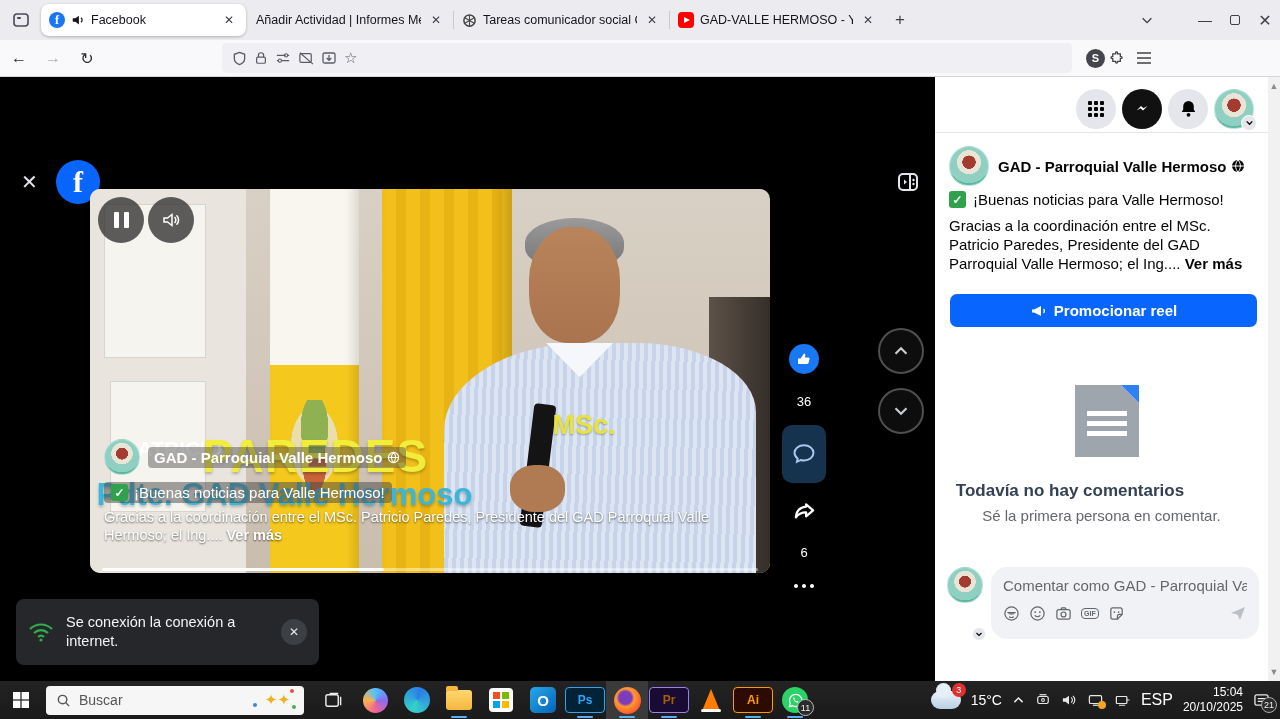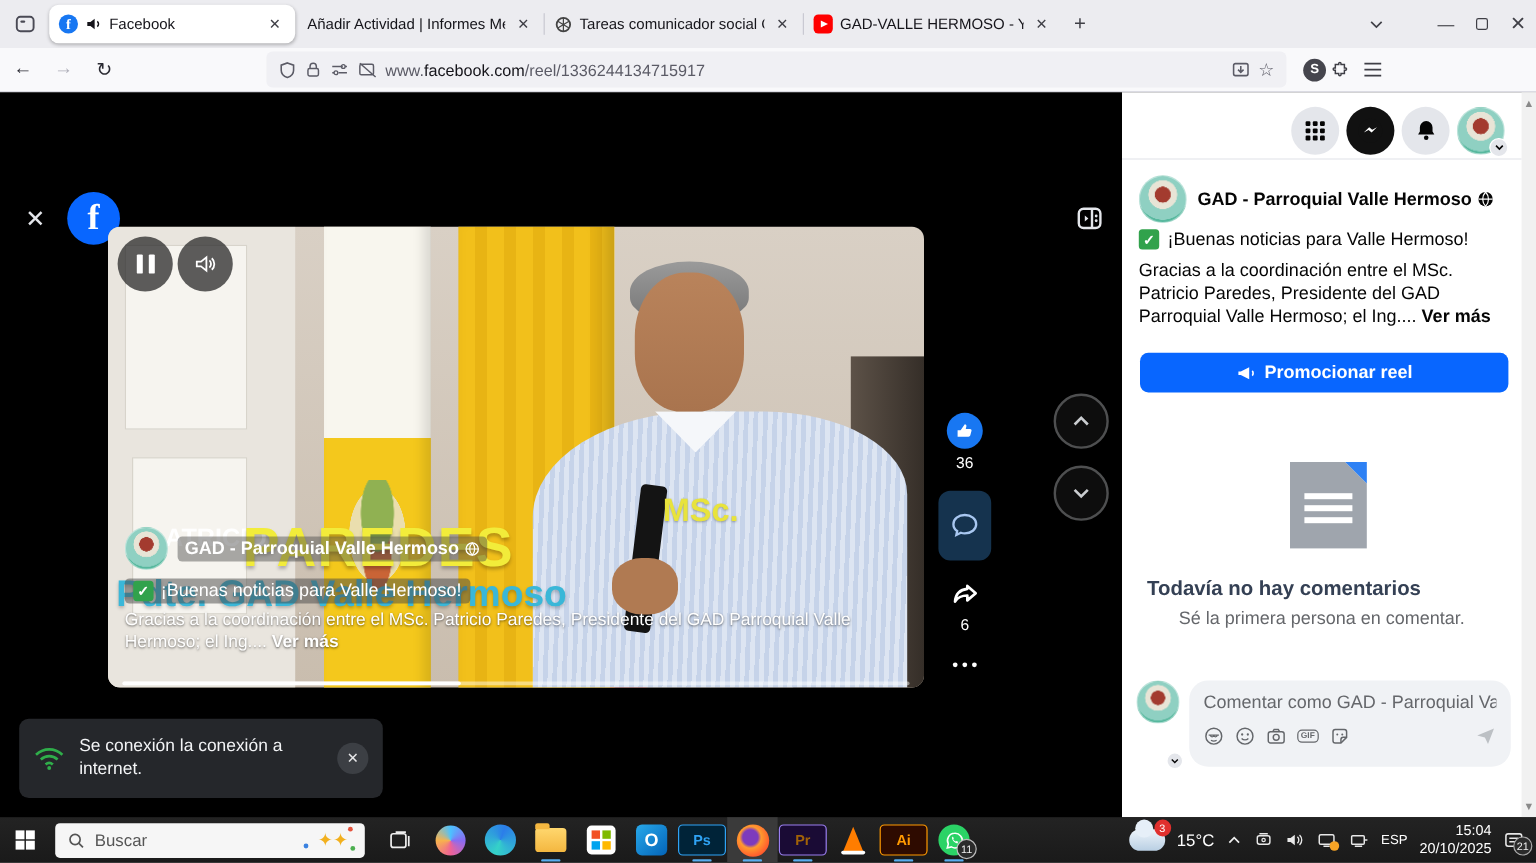--- a/index.html
+++ b/index.html
@@ -72,21 +72,21 @@
   .ovname { display:flex; align-items:center; gap:5px; color:#fff; font-size:15px; font-weight:bold; background:rgba(70,70,70,.45); padding:2px 6px; border-radius:4px; }
   .ovrow2 { position:absolute; left:14px; top:293px; display:flex; align-items:center; gap:6px; background:rgba(70,70,70,.5); padding:2px 7px; border-radius:4px; color:#fff; font-size:15px; }
   .greencheck { width:17px; height:17px; background:#31a24c; border-radius:3px; color:#fff; font-size:12px; font-weight:bold; display:flex; align-items:center; justify-content:center; }
   .ovcap { position:absolute; left:14px; top:320px; width:660px; color:#fff; font-size:14.5px; line-height:1.22; text-shadow:0 1px 2px rgba(0,0,0,.6); }
   .ovcap b { font-weight:bold; }
   .progress { position:absolute; left:12px; bottom:2px; width:656px; height:3px; background:rgba(255,255,255,.45); border-radius:2px; }
   .progress i { display:block; width:43%; height:100%; background:#fff; border-radius:2px; }
 
   .rail { position:absolute; left:781px; top:267px; width:46px; display:flex; flex-direction:column; align-items:center; color:#fff; }
   .like-circle { width:30px; height:30px; border-radius:50%; background:#1877f2; display:flex; align-items:center; justify-content:center; }
-  .rail .cnt { font-size:13px; margin-top:4px;text-align:right; }
+  .rail .cnt { font-size:13px; margin-top:20px;text-align:right; }
   .cmt-box { margin-top:16px; width:44px; height:58px; border-radius:10px; background:#15334e; display:flex; align-items:center; justify-content:center; color:#a8c7f0; }
   .share-wrap { margin-top:14px; display:flex; flex-direction:column; align-items:center; }
   .dots3 { margin-top:24px; display:flex; gap:4px; }
   .dots3 i { width:4px; height:4px; border-radius:50%; background:#fff; }
 
   .navc { position:absolute; left:878px; width:46px; height:46px; border-radius:50%; border:2px solid #4e4f50; background:rgba(25,25,25,.5); display:flex; align-items:center; justify-content:center; color:#c9cccf; }
 
   
   .fbside { position:absolute; left:935px; top:77px; width:345px; height:604px; background:#fff; color:#050505; }
   .side-head { position:absolute; left:0; top:8px; width:333px; height:48px; display:flex; align-items:center; justify-content:flex-end; gap:6px; padding-right:14px; border-bottom:1px solid #e4e6eb; }
@@ -145,21 +145,21 @@
   .cone:after { content:""; position:absolute; left:-10px; top:20px; width:20px; height:3px; background:#fff; border-radius:2px; }
   .wa { width:26px; height:26px; border-radius:50%; background:#2bd366; color:#fff; display:flex; align-items:center; justify-content:center; position:relative; }
   .wabadge { position:absolute; right:-6px; bottom:-3px; width:17px; height:17px; border-radius:50%; background:#2b2b2b; border:1.5px solid #bbb; color:#eee; font-size:9px; display:flex; align-items:center; justify-content:center; }
   .tray { margin-left:auto; display:flex; align-items:center; gap:10px; padding-right:10px; }
   .cloud { position:relative; width:30px; height:18px; background:linear-gradient(180deg,#eef5fb,#b9cfe3); border-radius:10px; }
   .cloud:before { content:""; position:absolute; left:5px; top:-8px; width:15px; height:15px; background:#e6eff8; border-radius:50%; }
   .redbadge { position:absolute; right:-5px; top:-8px; width:14px; height:14px; border-radius:50%; background:#e0302e; color:#fff; font-size:9px; display:flex; align-items:center; justify-content:center; }
   .temp { font-size:14px; }
   .trayicon { color:#e8e8e8; display:flex; align-items:center; position:relative; }
   .odot { position:absolute; right:-2px; bottom:-2px; width:8px; height:8px; border-radius:50%; background:#f7a426; }
-  .lang { font-size:11px; }
+  .lang { font-size:16px; }
   .clock { text-align:right; font-size:12px; line-height:1.25; }
   .notif { position:relative; }
   .nbadge { position:absolute; right:-7px; bottom:-5px; width:16px; height:16px; border-radius:50%; background:#2b2b2b; border:1px solid #aaa; color:#eee; font-size:9px; display:flex; align-items:center; justify-content:center;margin-top:23px; }
   svg { display:block; }
 </style>
 </head>
 <body>
 
 <div class="screen">
 
@@ -227,21 +227,20 @@
         </svg>
       <svg width="16" height="14" viewBox="0 0 18 16" style="color:#5b5b66">
           <path d="M2 5h10M14 5h2M2 11h2M8 11h8" stroke="currentColor" stroke-width="1.4"></path>
           <circle cx="12.5" cy="5" r="1.8" fill="none" stroke="currentColor" stroke-width="1.3"></circle>
           <circle cx="5.5" cy="11" r="1.8" fill="none" stroke="currentColor" stroke-width="1.3"></circle>
         </svg>
       <svg width="16" height="14" viewBox="0 0 18 16" style="color:#5b5b66">
           <rect x="2" y="3" width="13" height="10" rx="1.5" fill="none" stroke="currentColor" stroke-width="1.4"></rect>
           <path d="M2 2l15 13" stroke="currentColor" stroke-width="1.4"></path>
         </svg>
-      <span class="url"><span>www.</span><b>facebook.com</b><span>/reel/1336244134715917</span></span>
       <svg width="16" height="16" viewBox="0 0 16 16" style="color:#5b5b66">
           <rect x="2" y="3" width="12" height="10" rx="1.5" fill="none" stroke="currentColor" stroke-width="1.3"></rect>
           <path d="M8 5v5M5.7 8l2.3 2.3L10.3 8" fill="none" stroke="currentColor" stroke-width="1.3"></path>
         </svg>
       <span style="font-size:15px;color:#5b5b66">☆</span>
     </div>
     <div class="toolbar-right">
       <div class="scircle">S</div>
       <svg width="17" height="17" viewBox="0 0 18 18" style="color:#3f3f46">
           <path d="M7 3c0-1.2 2-1.2 2 0v1h3v3h1c1.2 0 1.2 2 0 2h-1v3h-3v1c0 1.2-2 1.2-2 0v-1H4v-3H3c-1.2 0-1.2-2 0-2h1V4h3z" fill="none" stroke="currentColor" stroke-width="1.3"></path>

